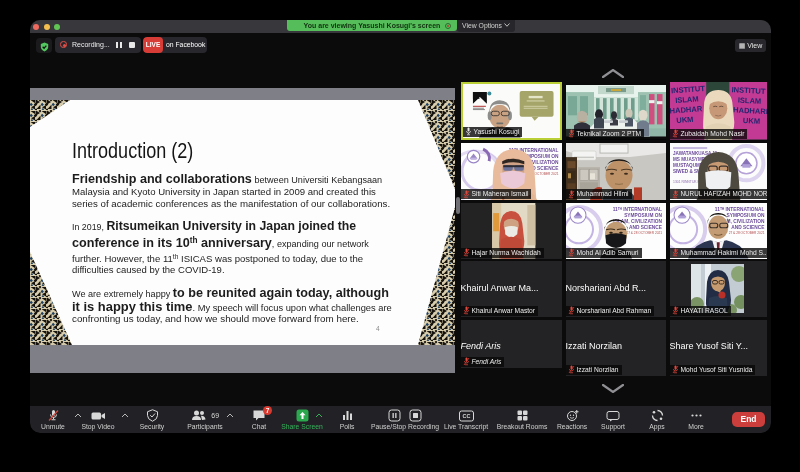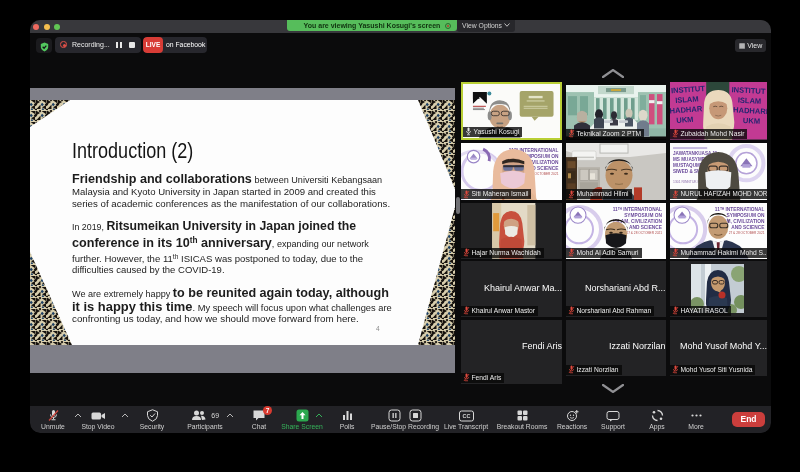--- a/index.html
+++ b/index.html
@@ -20,21 +20,21 @@
   #viewbtn{position:absolute;left:705px;top:19px;width:31px;height:13px;background:#28282c;border-radius:3px;color:#e5e5e5;font-size:7px;line-height:13px;text-align:center;}
   
   #slide{position:absolute;left:0;top:68px;width:425px;height:285px;background:#fdfdfd;}
   .sl-line{position:absolute;left:42px;white-space:nowrap;color:#1c1c1c;font-size:9.4px;line-height:1.149;transform-origin:0 0;}
   .sl-line b{font-size:13px;}
   #slide .title{position:absolute;left:42px;top:50.6px;font-size:21.4px;transform:scaleX(0.843);transform-origin:0 0;line-height:1.149;color:#141414;}
   
   .tile{position:absolute;background:#232325;overflow:hidden;}
   .vlabel{position:absolute;left:0;bottom:1px;height:10px;background:rgba(8,8,8,0.8);color:#ececec;font-size:6.7px;line-height:10px;padding:0 3px 0 2px;white-space:nowrap;display:flex;align-items:center;}
   .vlabel svg{margin-right:2px;flex:none;}
-  .bigname{position:absolute;left:0;right:0;top:21.5px;text-align:right;color:#fdfdfd;font-size:9px;}
+  .bigname{position:absolute;left:0;right:0;top:21.5px;text-align:left;color:#fdfdfd;font-size:9px;}
   .chev{position:absolute;width:22px;height:9px;}
   
   #toolbar{position:absolute;left:0;top:386px;width:741px;height:27px;background:#222226;border-radius:0 0 10px 10px;}
   .tb-item{position:absolute;top:2px;text-align:center;color:#d8d8d8;}
   .tb-label{position:absolute;top:15px;width:100%;text-align:center;font-size:6.8px;color:#cfcfcf;white-space:nowrap;}
   #endbtn{position:absolute;left:702px;top:6px;width:33px;height:15px;background:#cb3e3c;border-radius:5px;color:#fff;font-size:8.5px;font-weight:bold;text-align:center;line-height:15px;}
 </style>
 </head>
 <body>
 <div id="root">
@@ -442,40 +442,40 @@
           <path d="M28 28 Q30 24 27 22" stroke="#c59a6e" stroke-width="2.4" fill="none"></path>
         </svg>
         <div class="vlabel"><svg width="7" height="9" viewBox="0 0 14 18">
               <rect x="5" y="1" width="4" height="8" rx="2" fill="#e04b40"></rect>
               <path d="M3 8 a4 4 0 0 0 8 0" stroke="#e04b40" stroke-width="1.5" fill="none"></path>
               <line x1="4" y1="15.5" x2="10" y2="15.5" stroke="#e04b40" stroke-width="1.5"></line>
               <line x1="2" y1="16" x2="12" y2="2" stroke="#c03a30" stroke-width="1.8"></line>
             </svg>HAYATI RASOL</div>
       </div>
 
-      <div class="tile" style="left:430.5px;top:299.5px;width:101.5px;height:64px;">
+      <div class="tile" style="left:430.5px;top:299.5px;width:101.5px;height:48px;font-style:italic;">
         <div class="bigname">Fendi Aris</div>
         <div class="vlabel"><svg width="7" height="9" viewBox="0 0 14 18">
               <rect x="5" y="1" width="4" height="8" rx="2" fill="#e04b40"></rect>
               <path d="M3 8 a4 4 0 0 0 8 0" stroke="#e04b40" stroke-width="1.5" fill="none"></path>
               <line x1="4" y1="15.5" x2="10" y2="15.5" stroke="#e04b40" stroke-width="1.5"></line>
               <line x1="2" y1="16" x2="12" y2="2" stroke="#c03a30" stroke-width="1.8"></line>
             </svg>Fendi Aris</div>
       </div>
       <div class="tile" style="left:535.5px;top:299.5px;width:100px;height:56px;">
         <div class="bigname">Izzati Norzilan</div>
         <div class="vlabel"><svg width="7" height="9" viewBox="0 0 14 18">
               <rect x="5" y="1" width="4" height="8" rx="2" fill="#e04b40"></rect>
               <path d="M3 8 a4 4 0 0 0 8 0" stroke="#e04b40" stroke-width="1.5" fill="none"></path>
               <line x1="4" y1="15.5" x2="10" y2="15.5" stroke="#e04b40" stroke-width="1.5"></line>
               <line x1="2" y1="16" x2="12" y2="2" stroke="#c03a30" stroke-width="1.8"></line>
             </svg>Izzati Norzilan</div>
       </div>
       <div class="tile" style="left:639.5px;top:299.5px;width:97.5px;height:56px;">
-        <div class="bigname">Mohd Yusof Mohd Y...</div>
+        <div class="bigname">Share Yusof Siti Y...</div>
         <div class="vlabel"><svg width="7" height="9" viewBox="0 0 14 18">
               <rect x="5" y="1" width="4" height="8" rx="2" fill="#e04b40"></rect>
               <path d="M3 8 a4 4 0 0 0 8 0" stroke="#e04b40" stroke-width="1.5" fill="none"></path>
               <line x1="4" y1="15.5" x2="10" y2="15.5" stroke="#e04b40" stroke-width="1.5"></line>
               <line x1="2" y1="16" x2="12" y2="2" stroke="#c03a30" stroke-width="1.8"></line>
             </svg>Mohd Yusof Siti Yusnida</div>
       </div>
     </div>
     <div id="toolbar">
       <div class="tb-item" style="left:6px;width:34px;">

